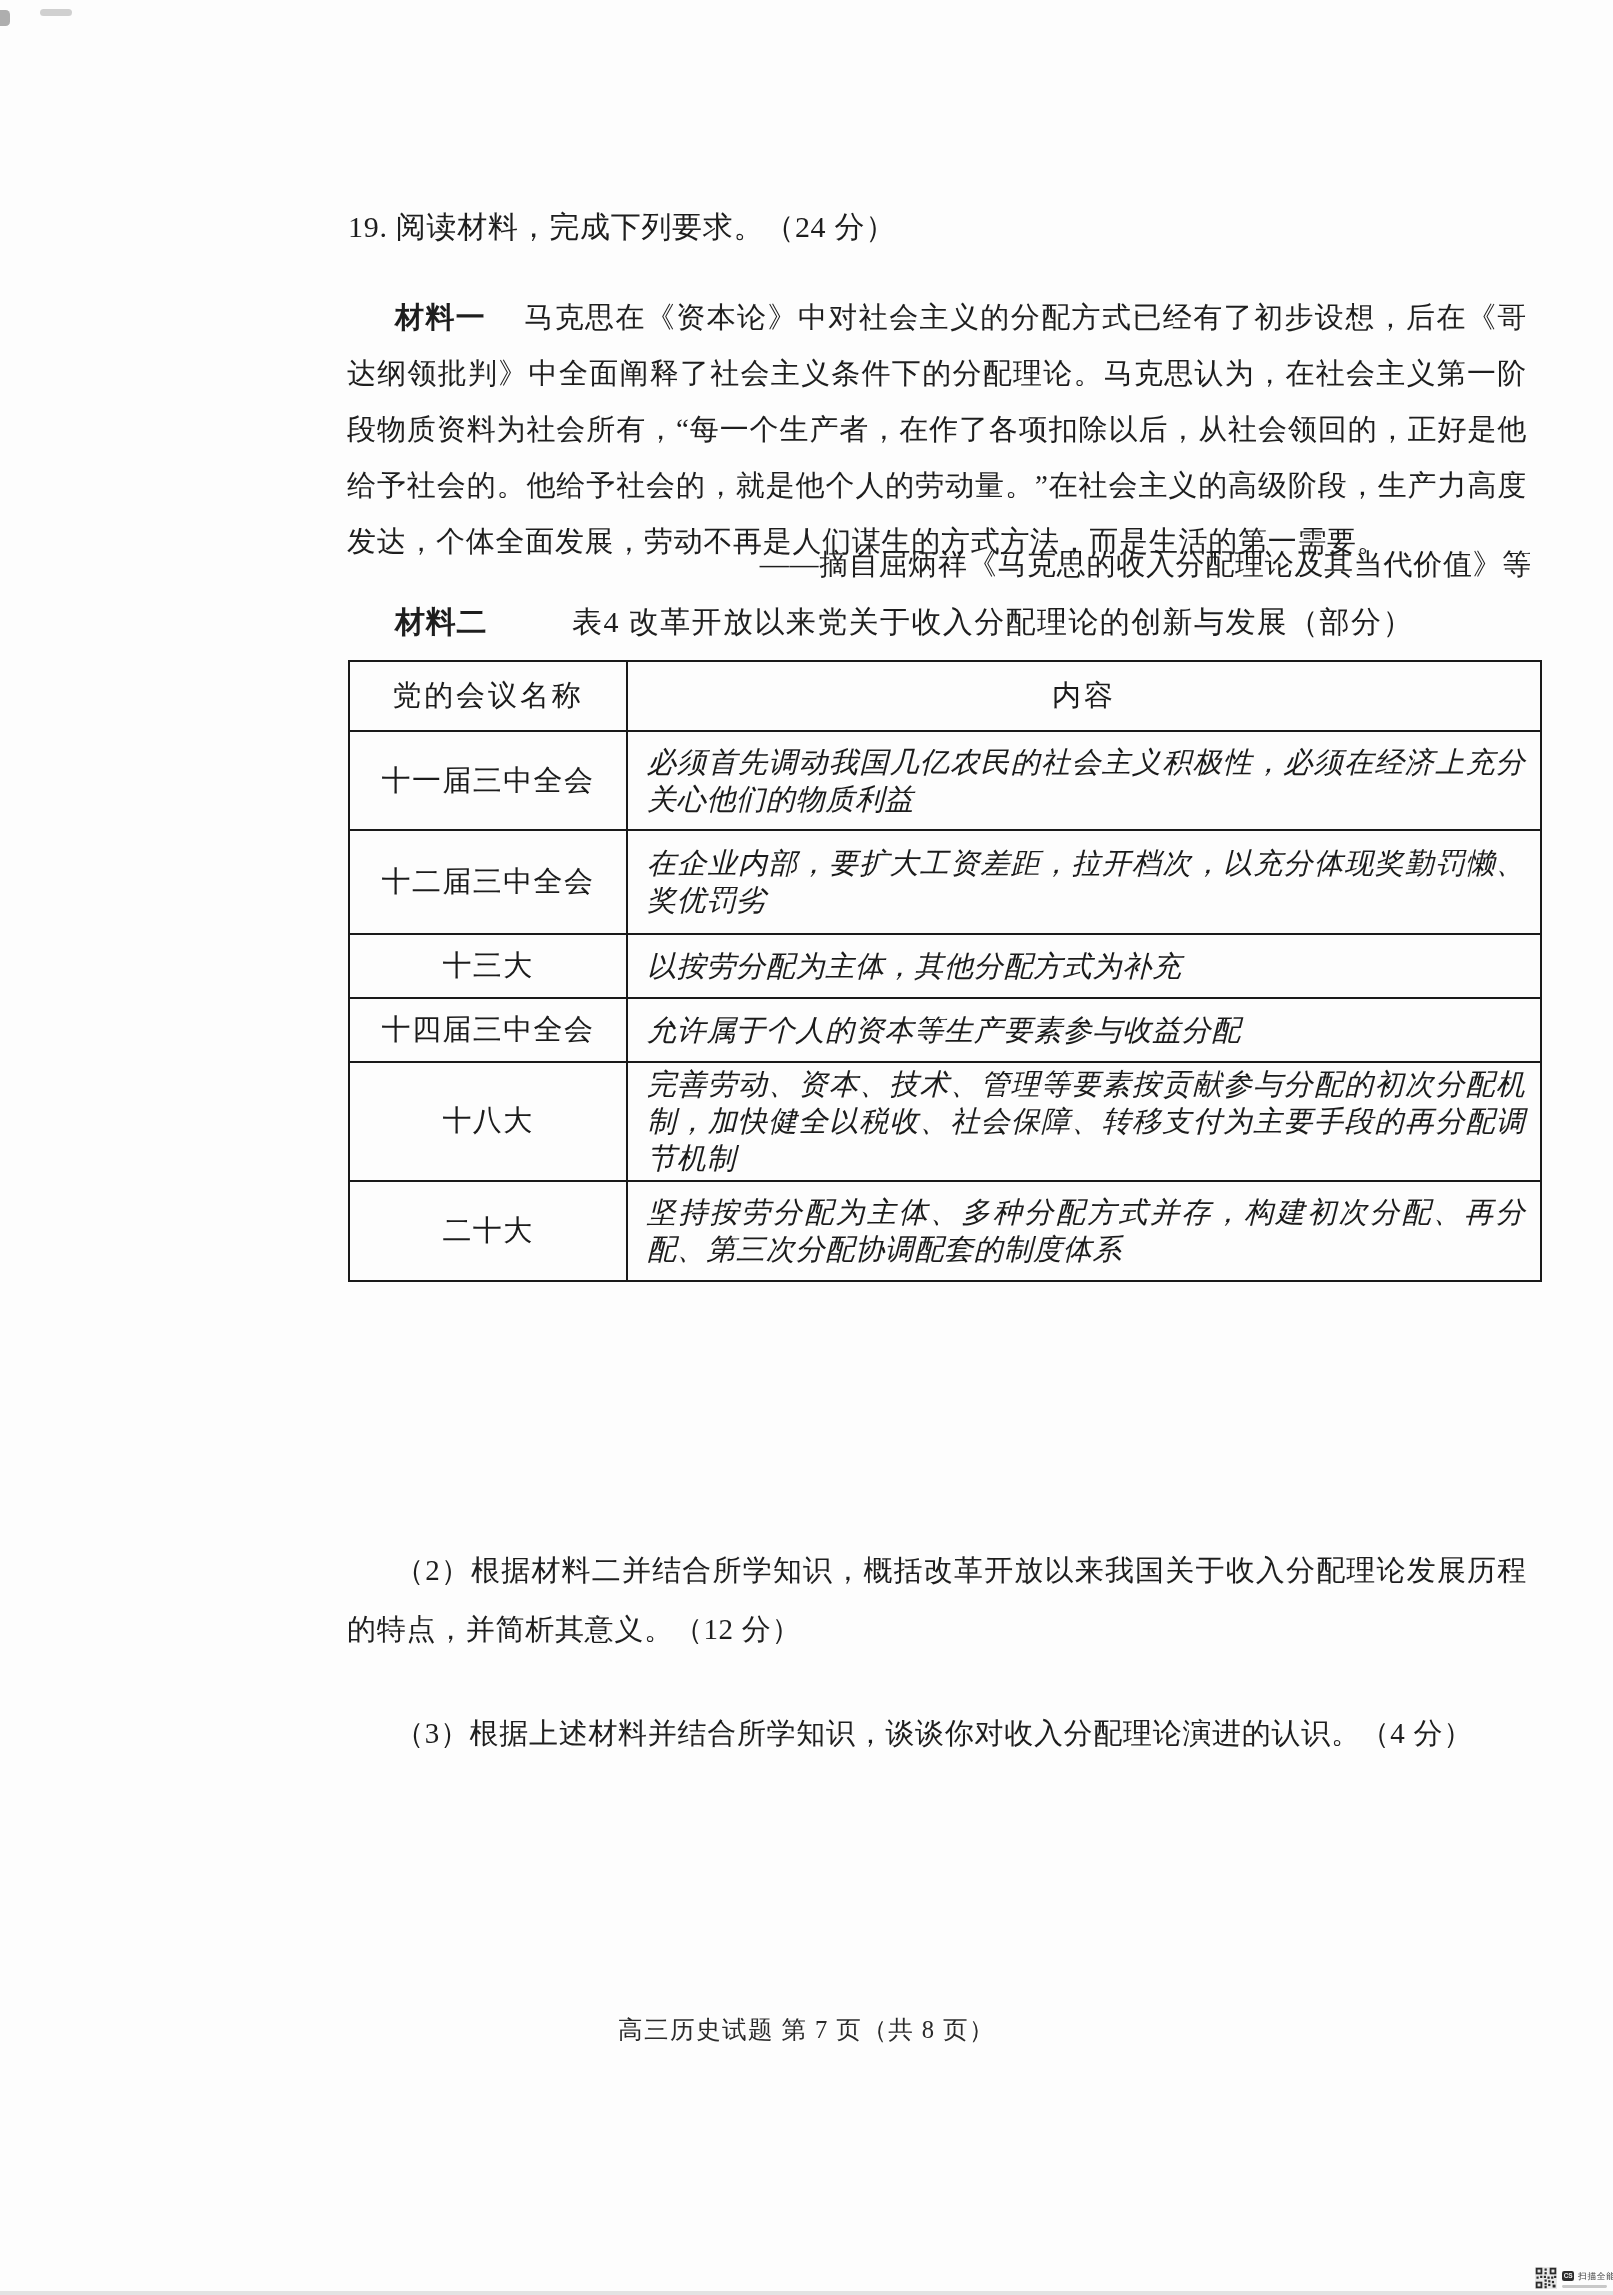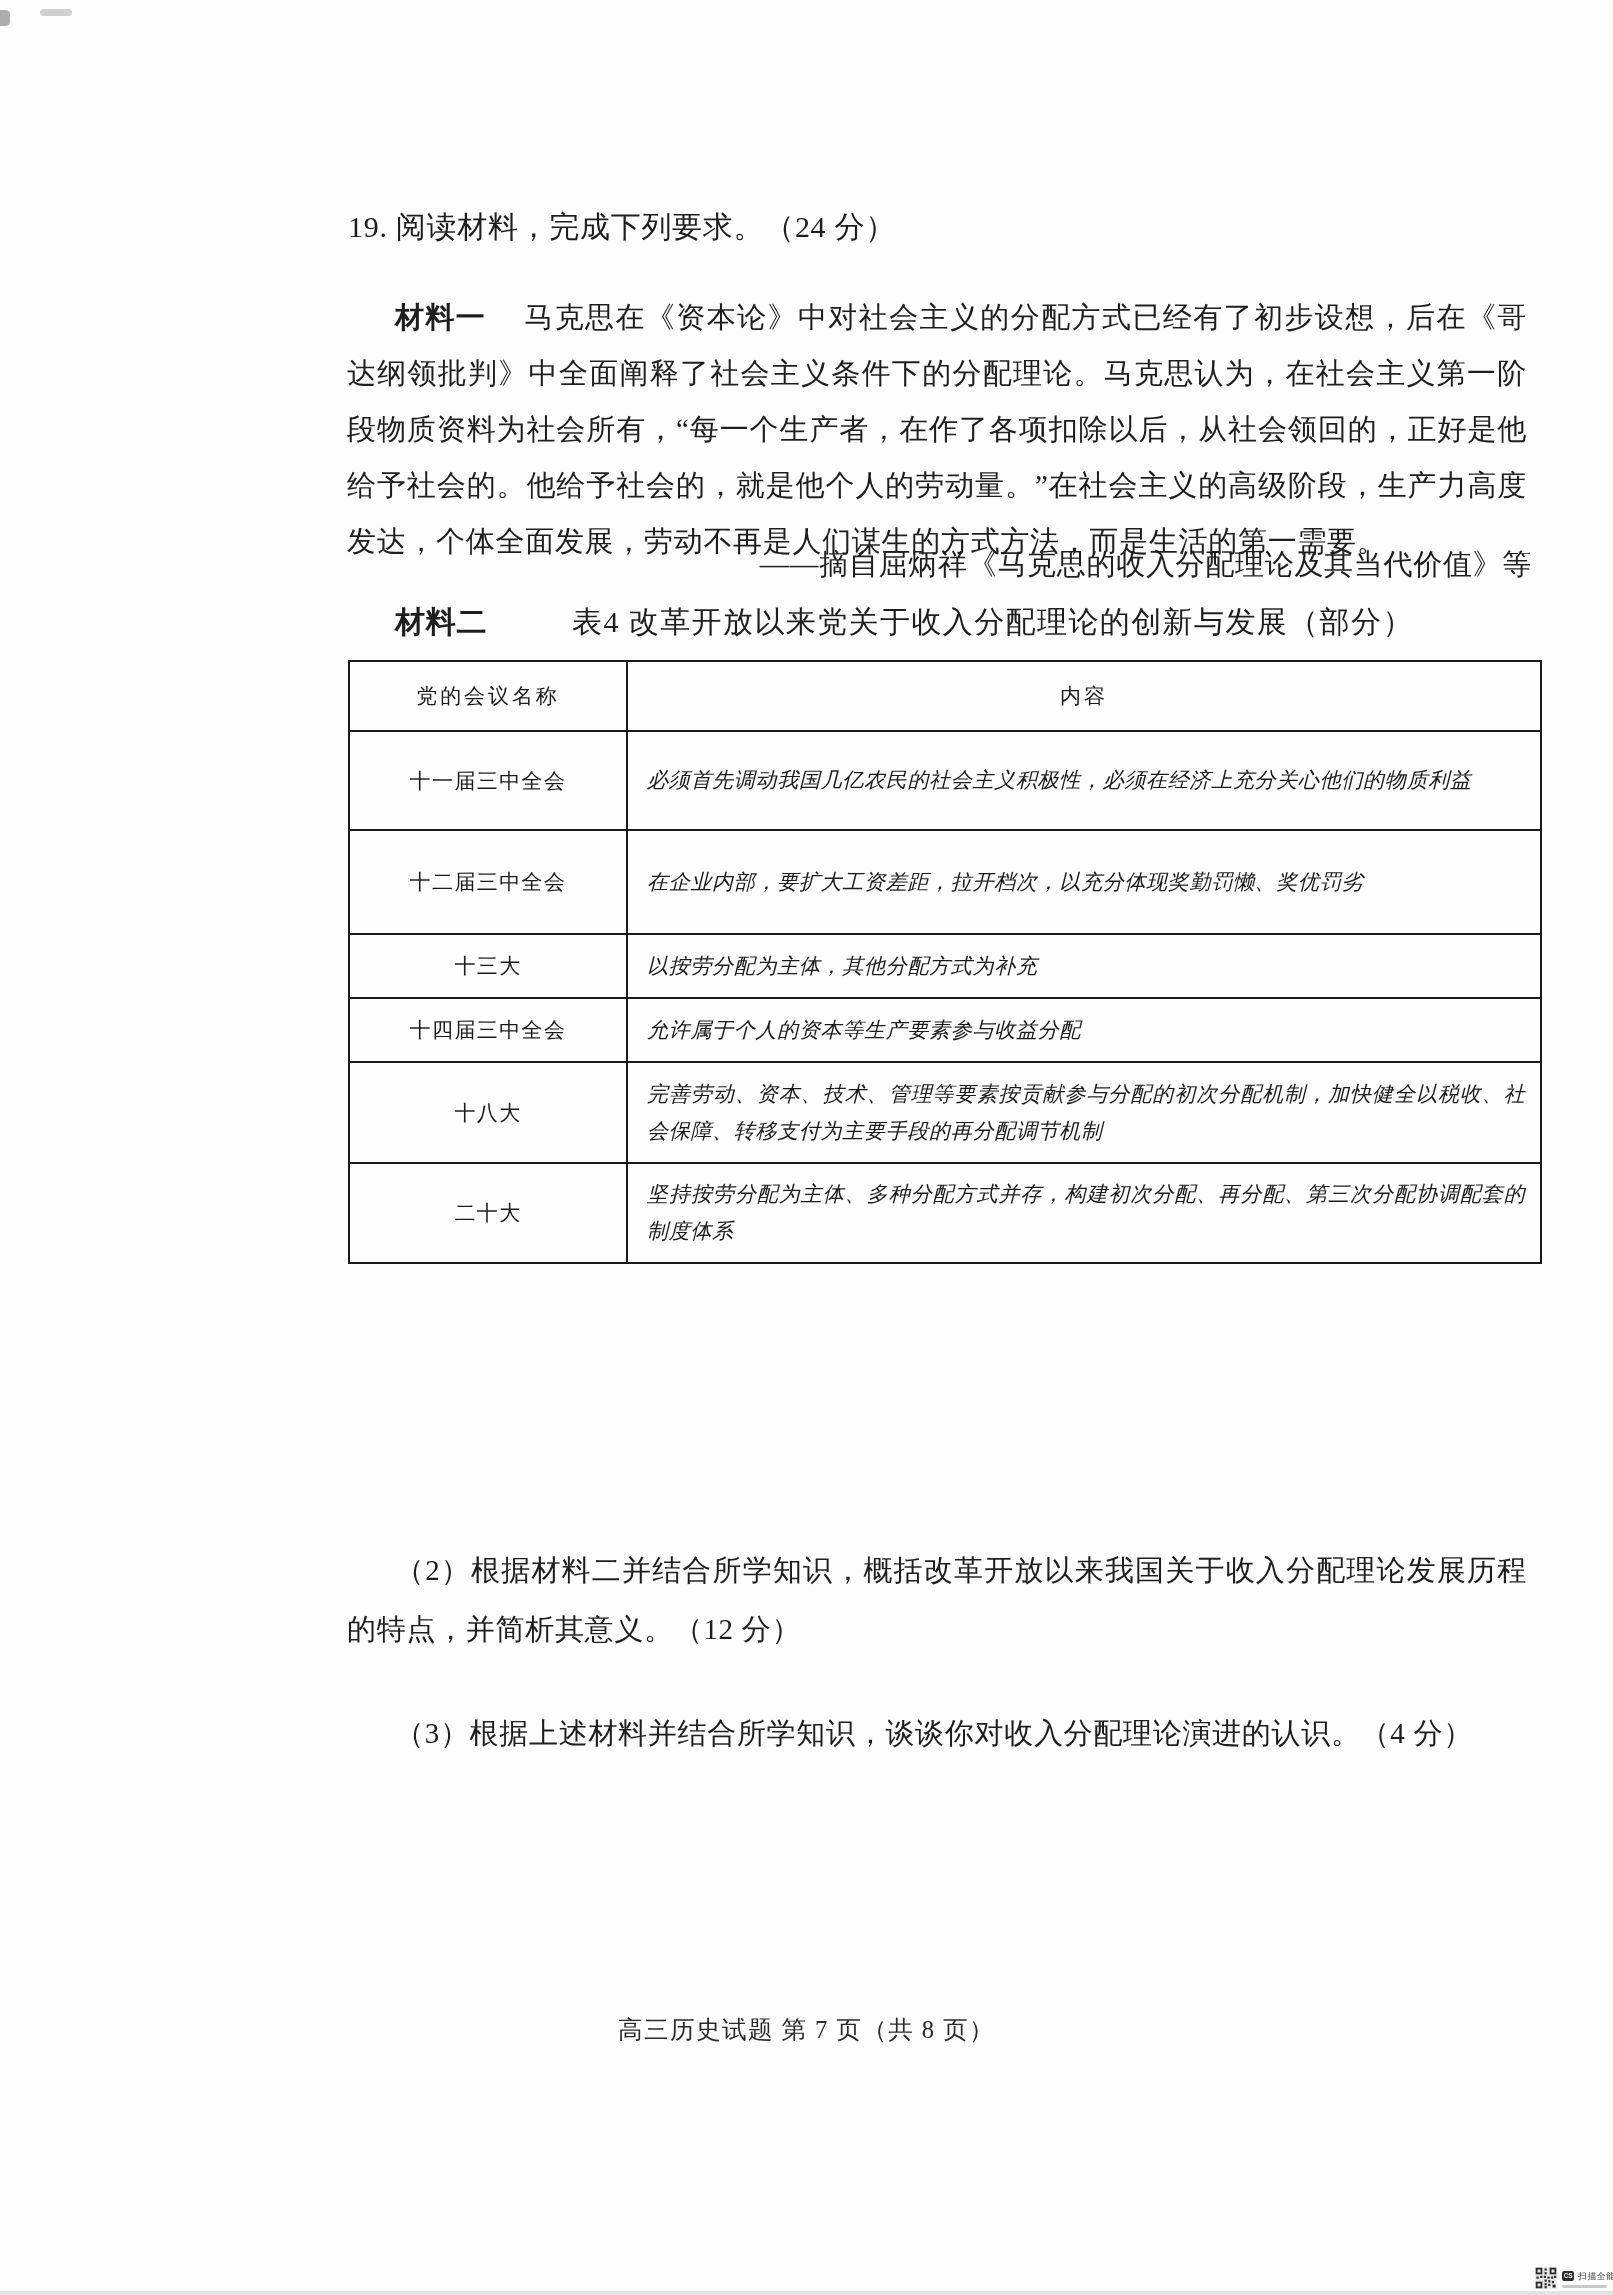--- a/index.html
+++ b/index.html
@@ -31,21 +31,21 @@
 
   
   .mat2line { left:347px; top:594px; width:1185px; font-size:30px; line-height:56px; letter-spacing:0.7px; }
   .mat2line .mat-label { margin-left:48px; margin-right:0; }
   .tcaption { margin-left:85px; letter-spacing:1.4px; }
 
   
   table.reform {
     position:absolute; left:348px; top:660px;
     width:1194px; border-collapse:collapse; table-layout:fixed;
-    font-size:21px; color:#1b1b1b;
+    font-size:29px; color:#1b1b1b;
   }
   table.reform col.c1 { width:278px; }
   table.reform th, table.reform td { border:2.2px solid #1a1a1a; font-weight:normal; }
   table.reform th { height:66px; text-align:center; letter-spacing:2.9px; }
   table.reform td.name { text-align:center; vertical-align:middle; letter-spacing:1.4px; }
   table.reform td.content {
     text-align:justify; vertical-align:middle;
     line-height:37px; letter-spacing:0.7px;
     padding:2.9px 14.5px 2.9px 19px;
     font-style:italic;

